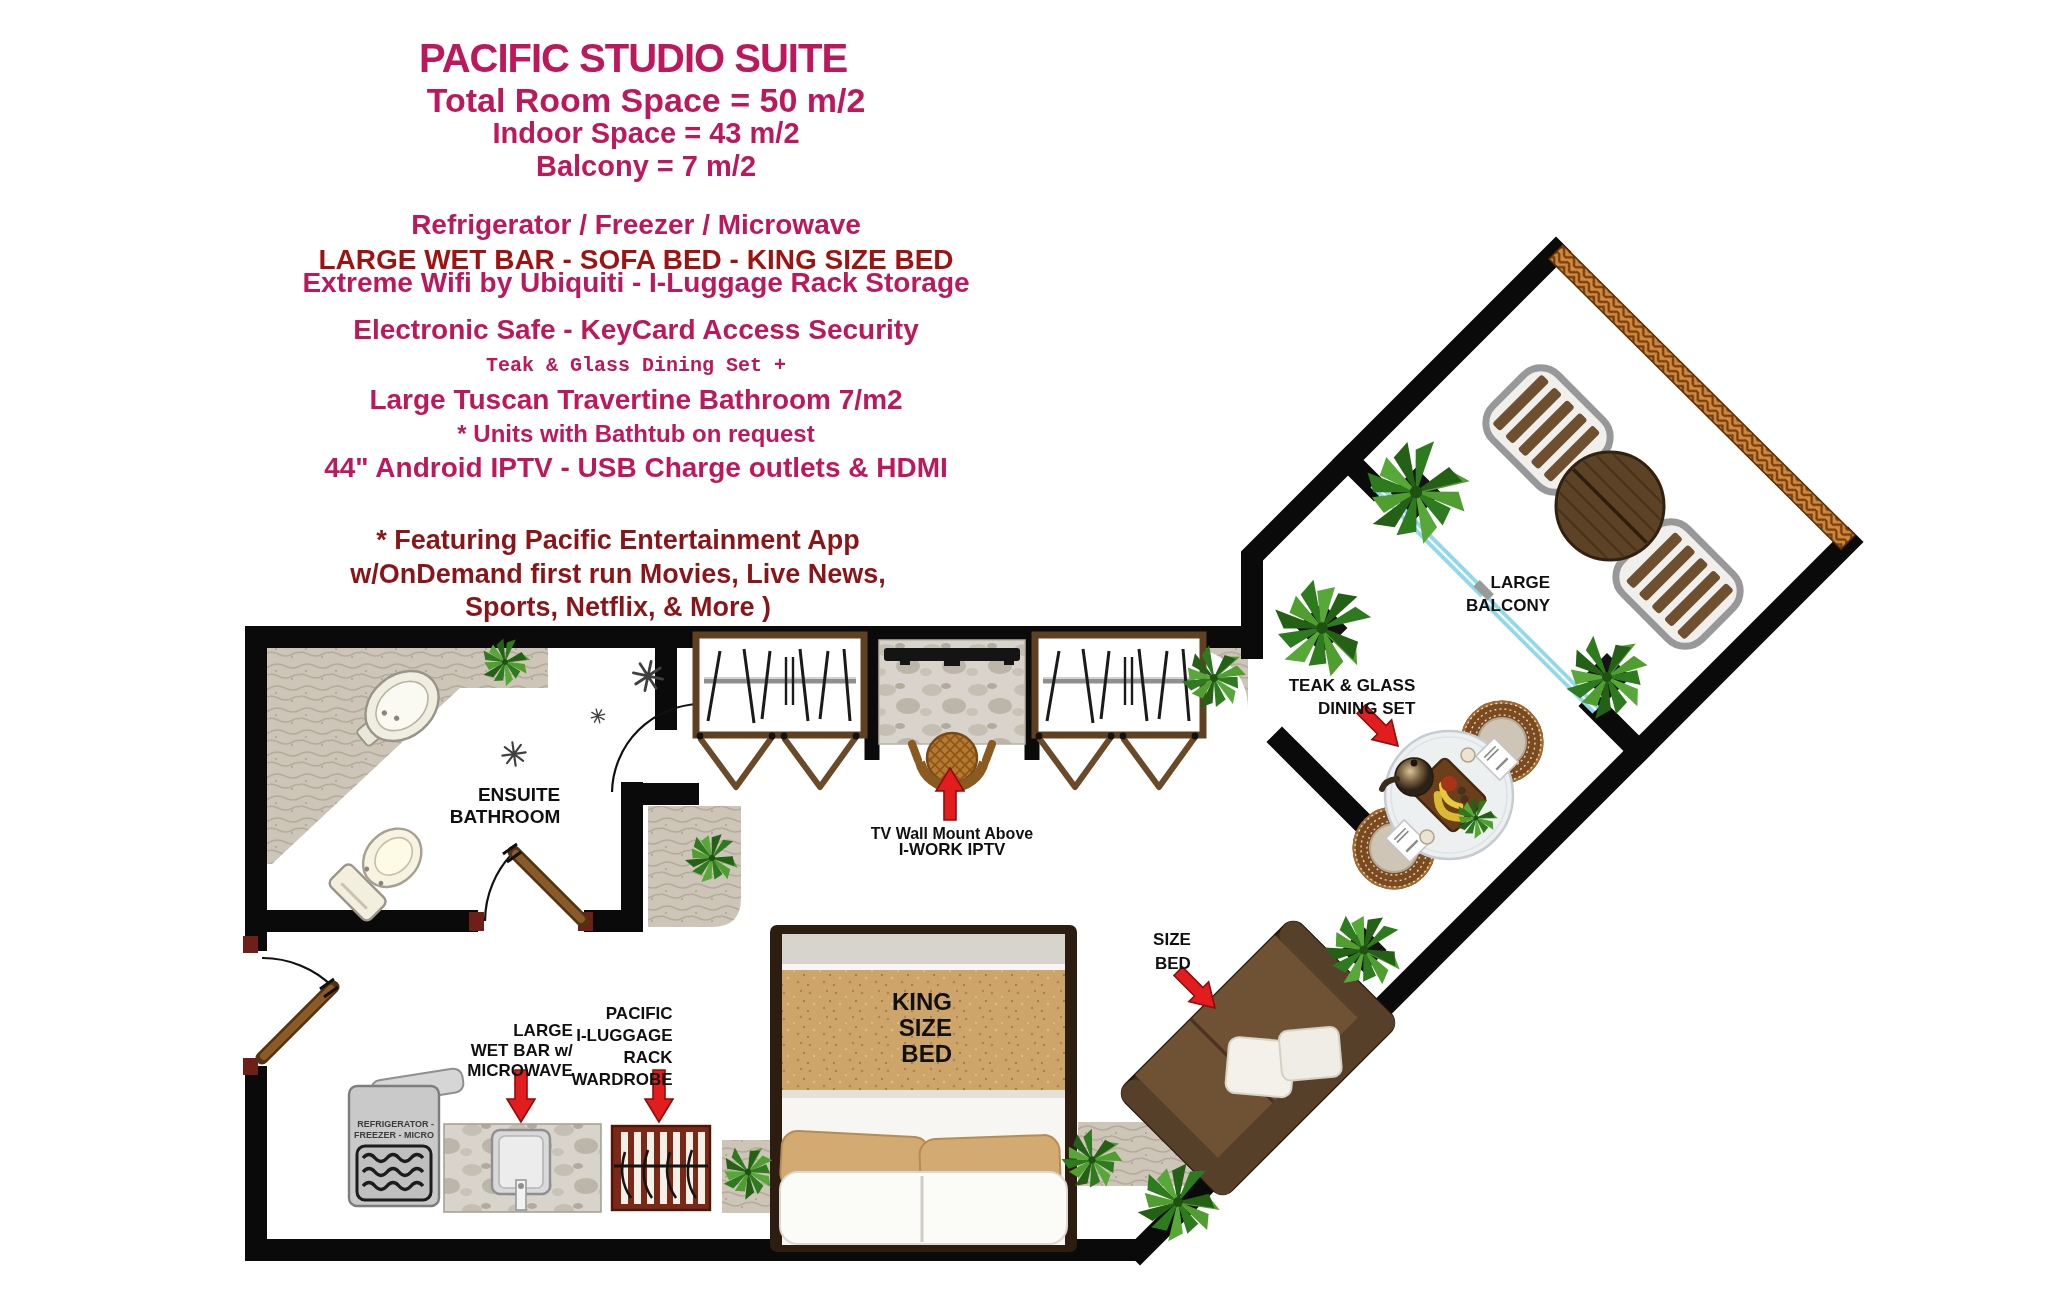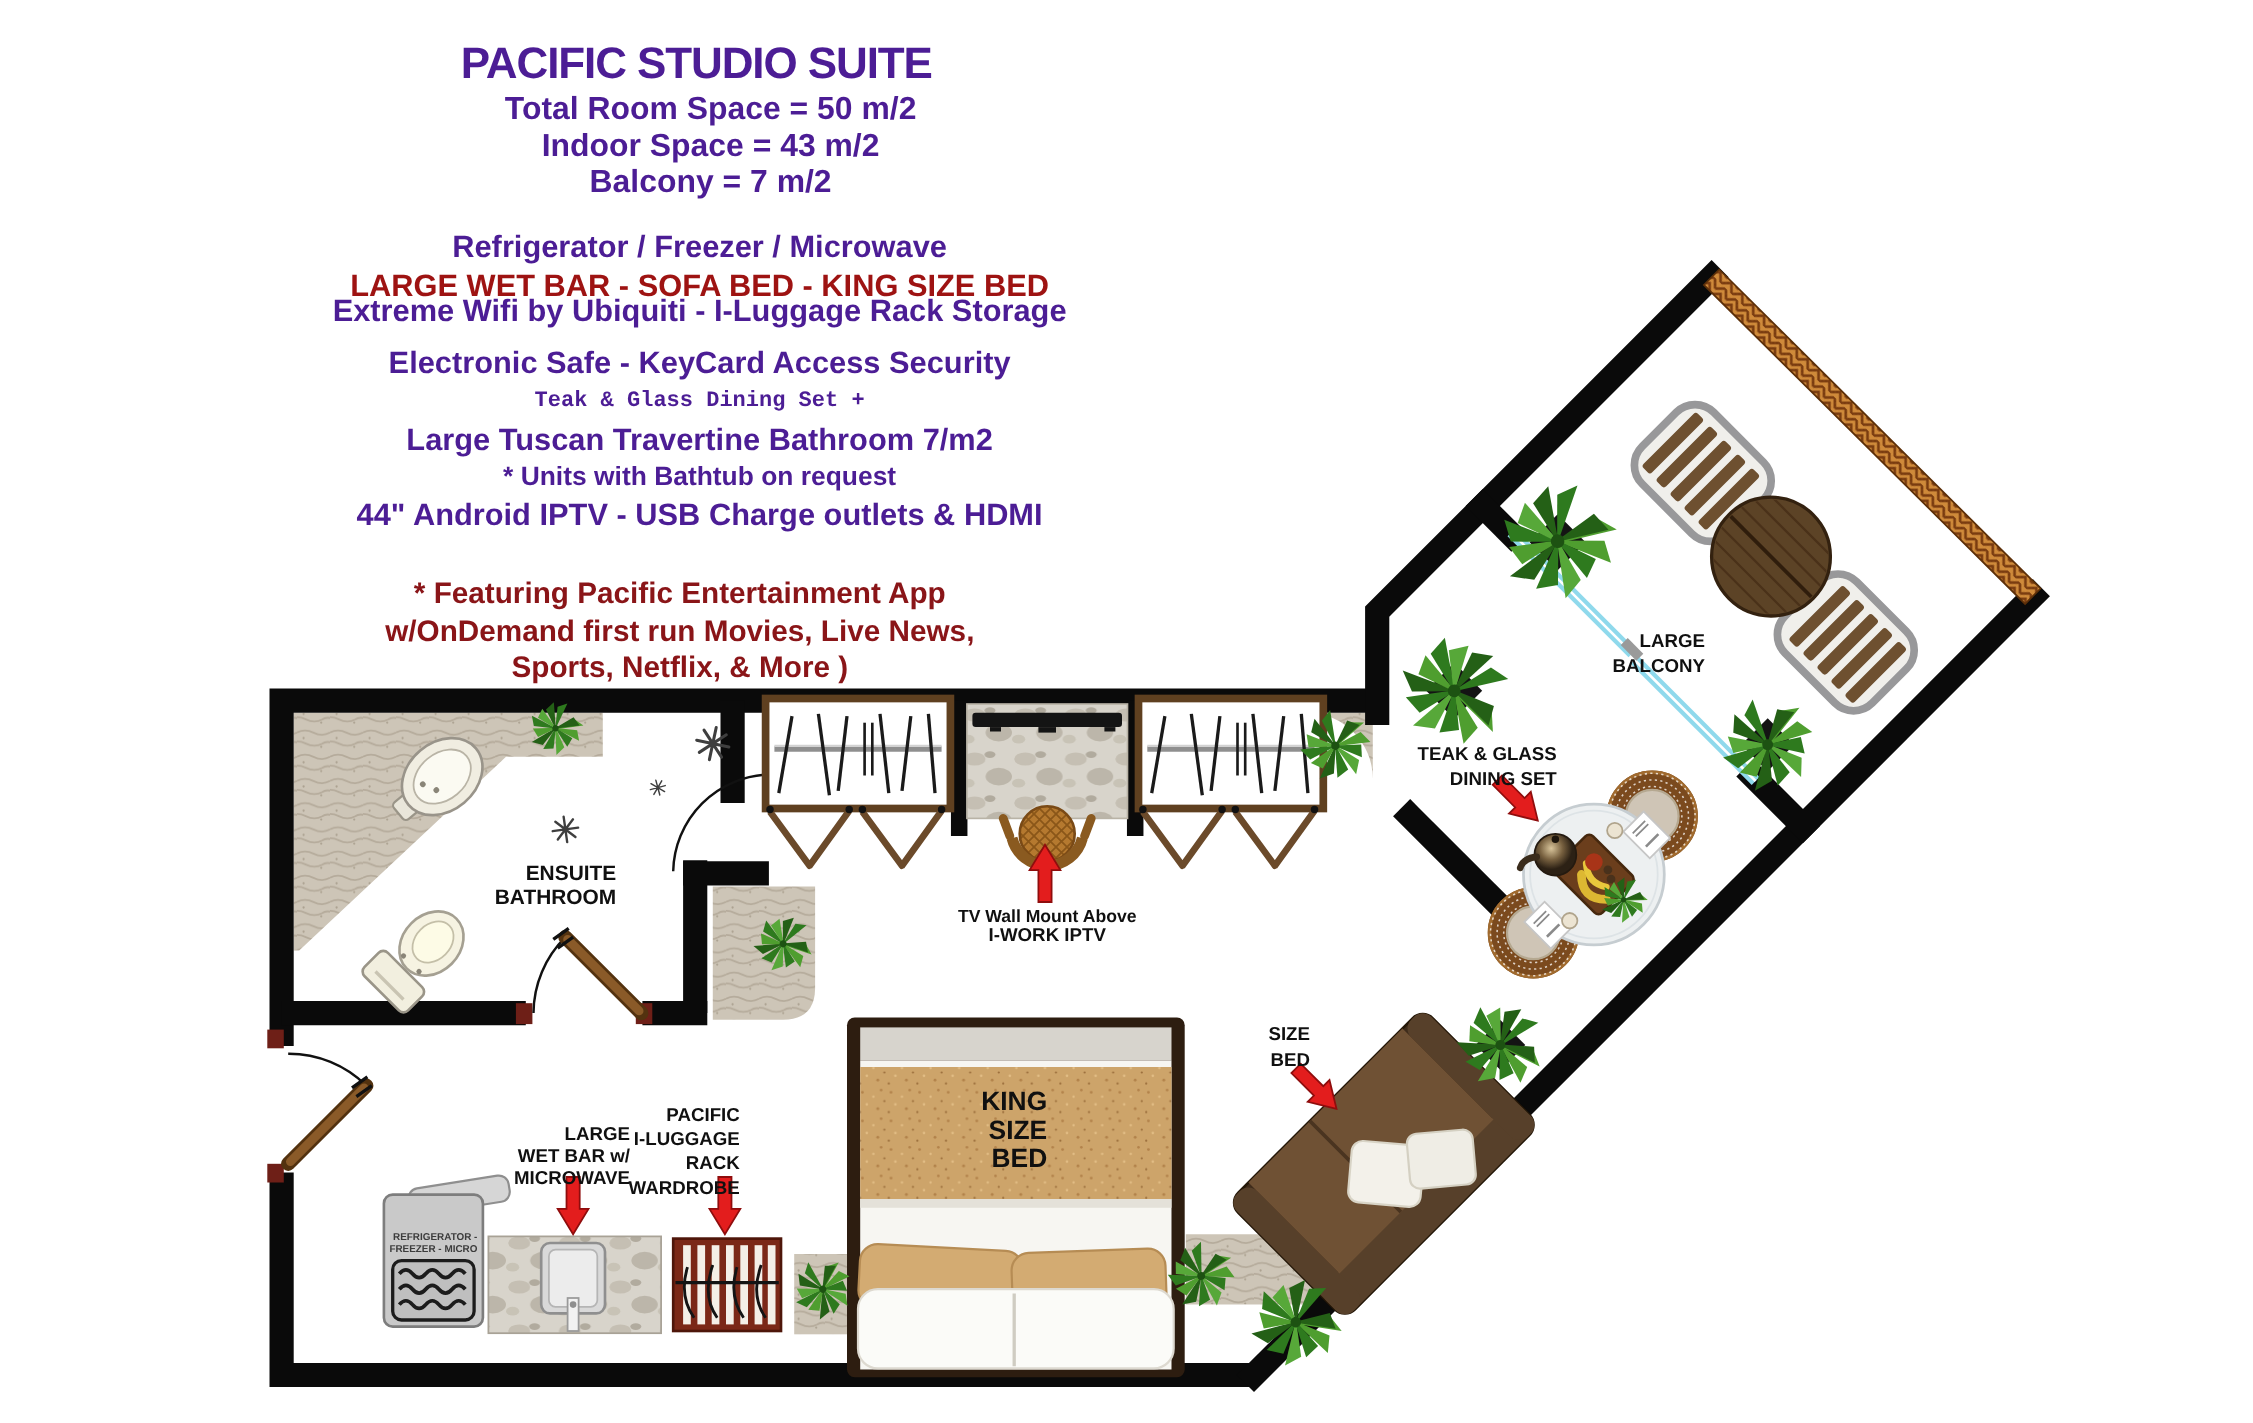--- a/index.html
+++ b/index.html
@@ -3,21 +3,21 @@
 <meta charset="utf-8">
 <style>
   html,body{margin:0;padding:0;background:#ffffff;}
   body{width:2048px;height:1294px;position:relative;overflow:hidden;
        font-family:"Liberation Sans", sans-serif;}
   #stage{position:absolute;left:0;top:0;width:2048px;height:1294px;}
   svg{position:absolute;left:0;top:0;}
   .lbl{position:absolute;transform:translate(-50%,-50%);text-align:right;
        font-weight:bold;color:#101010;white-space:nowrap;z-index:5;}
   .hline{position:absolute;transform:translate(-50%,-50%);text-align:center;
-       font-weight:bold;color:#4c1d95;white-space:nowrap;z-index:5;}
+       font-weight:bold;color:#be185d;white-space:nowrap;z-index:5;}
   .red{color:#9e1312;}
   .maroon{color:#8a1518;}
   .tiny{color:#3c3c3c;}
 </style>
 </head>
 <body>
 
 <div id="stage">
 
 <svg width="2048" height="1294" viewBox="0 0 2048 1294">
@@ -364,21 +364,21 @@
   <g>
     <use href="#arrowP" transform="translate(950,768) rotate(180)"></use>
     <use href="#arrowP" transform="translate(521,1122)"></use>
     <use href="#arrowP" transform="translate(659,1122)"></use>
     <use href="#arrowP" transform="translate(1215,1008) rotate(-45)"></use>
     <use href="#arrowP" transform="translate(1398,746) rotate(-45)"></use>
   </g>
 </svg>
 
 <div class="hline" style="left:633px;top:58px;font-size:40px;letter-spacing:-1px;">PACIFIC STUDIO SUITE</div>
-<div class="hline" style="left:646px;top:100px;font-size:29px;text-align:center;">Total Room Space = 50 m/2</div>
+<div class="hline" style="left:646px;top:100px;font-size:34px;text-align:center;">Total Room Space = 50 m/2</div>
 <div class="hline" style="left:646px;top:133px;font-size:29px;">Indoor Space = 43 m/2</div>
 <div class="hline" style="left:646px;top:166px;font-size:29px;">Balcony  = 7 m/2</div>
 
 <div class="hline" style="left:636px;top:225px;font-size:28px;">Refrigerator / Freezer / Microwave</div>
 <div class="hline red" style="left:636px;top:260px;font-size:28px;">LARGE WET BAR - SOFA BED - KING SIZE BED</div>
 <div class="hline" style="left:636px;top:283px;font-size:28px;">Extreme Wifi by Ubiquiti - I-Luggage Rack Storage</div>
 <div class="hline" style="left:636px;top:330px;font-size:28px;">Electronic Safe - KeyCard Access Security</div>
 <div class="hline" style="left:636px;top:365px;font-size:20px;font-family:Liberation Mono, monospace;">Teak &amp; Glass Dining Set +</div>
 <div class="hline" style="left:636px;top:400px;font-size:28px;">Large Tuscan Travertine Bathroom 7/m2</div>
 <div class="hline" style="left:636px;top:434px;font-size:24px;">* Units with Bathtub on request</div>

